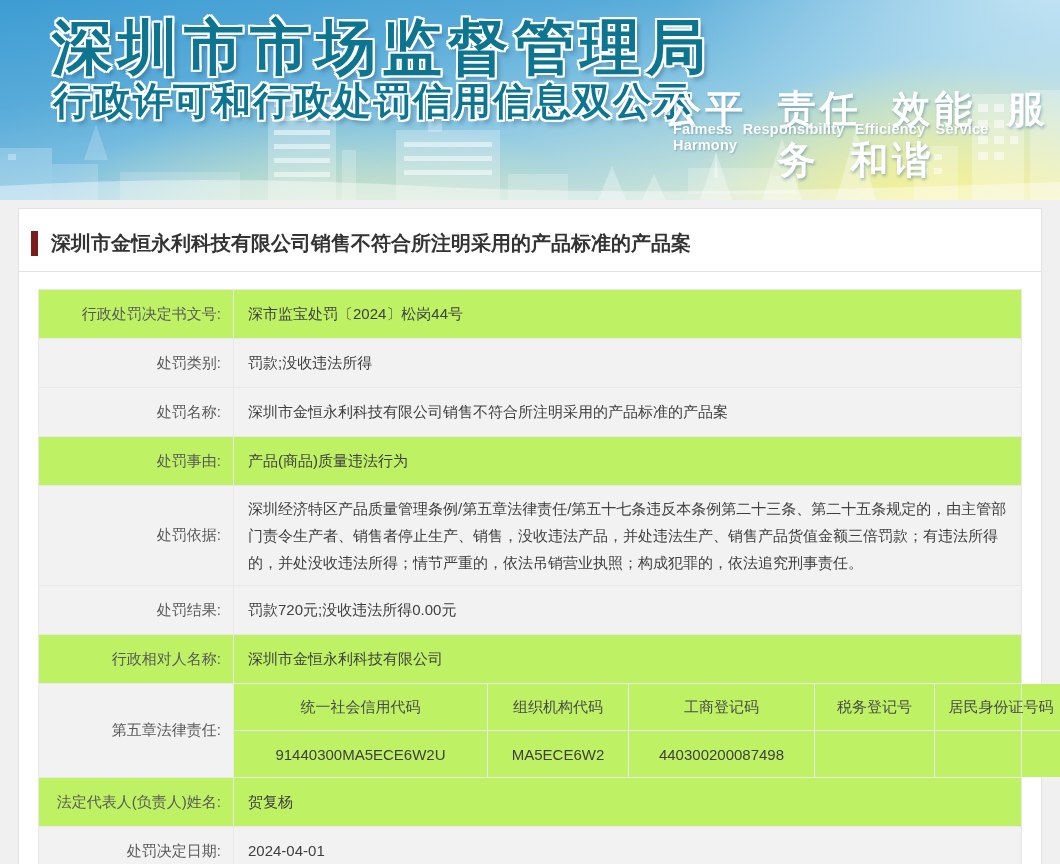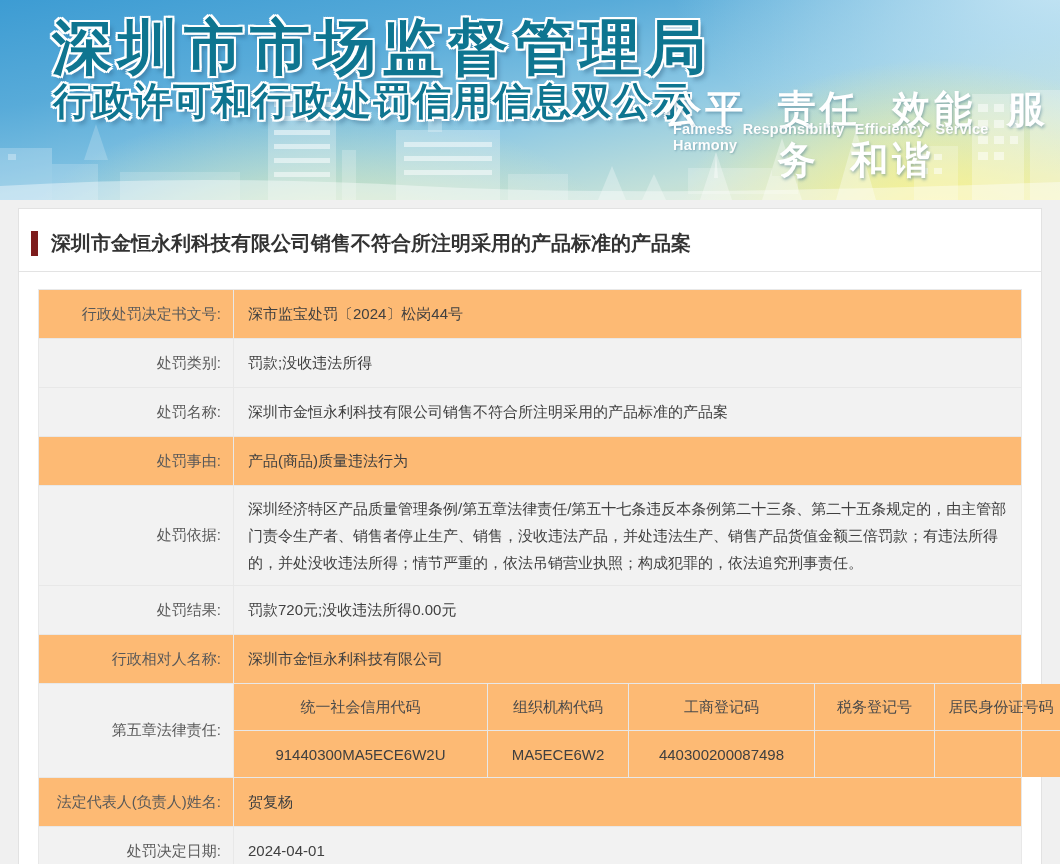--- a/index.html
+++ b/index.html
@@ -67,21 +67,21 @@
   .page-title{
     font-size:20px;font-weight:bold;color:#333;line-height:26px;
   }
   
   .table-wrap{padding:17px 19px 0 19px;}
   table.info{
     width:984px;border-collapse:collapse;table-layout:fixed;
     font-size:15px;color:#404040;
   }
   table.info td{border:1px solid #e8e8e8;vertical-align:middle;}
-  table.info tr{background:#fdba74;}
+  table.info tr{background:#bef264;}
   table.info tr.shaded{background:var(--shade,#f2f2f2);}
   td.lbl{
     width:195px;text-align:right;color:#595959;
     padding:11px 12px 11px 4px;box-sizing:border-box;height:42px;
   }
   td.val{
     text-align:left;padding:11px 14px;line-height:26px;
   }
   td.nestwrap{padding:0;}
   table.nested{

